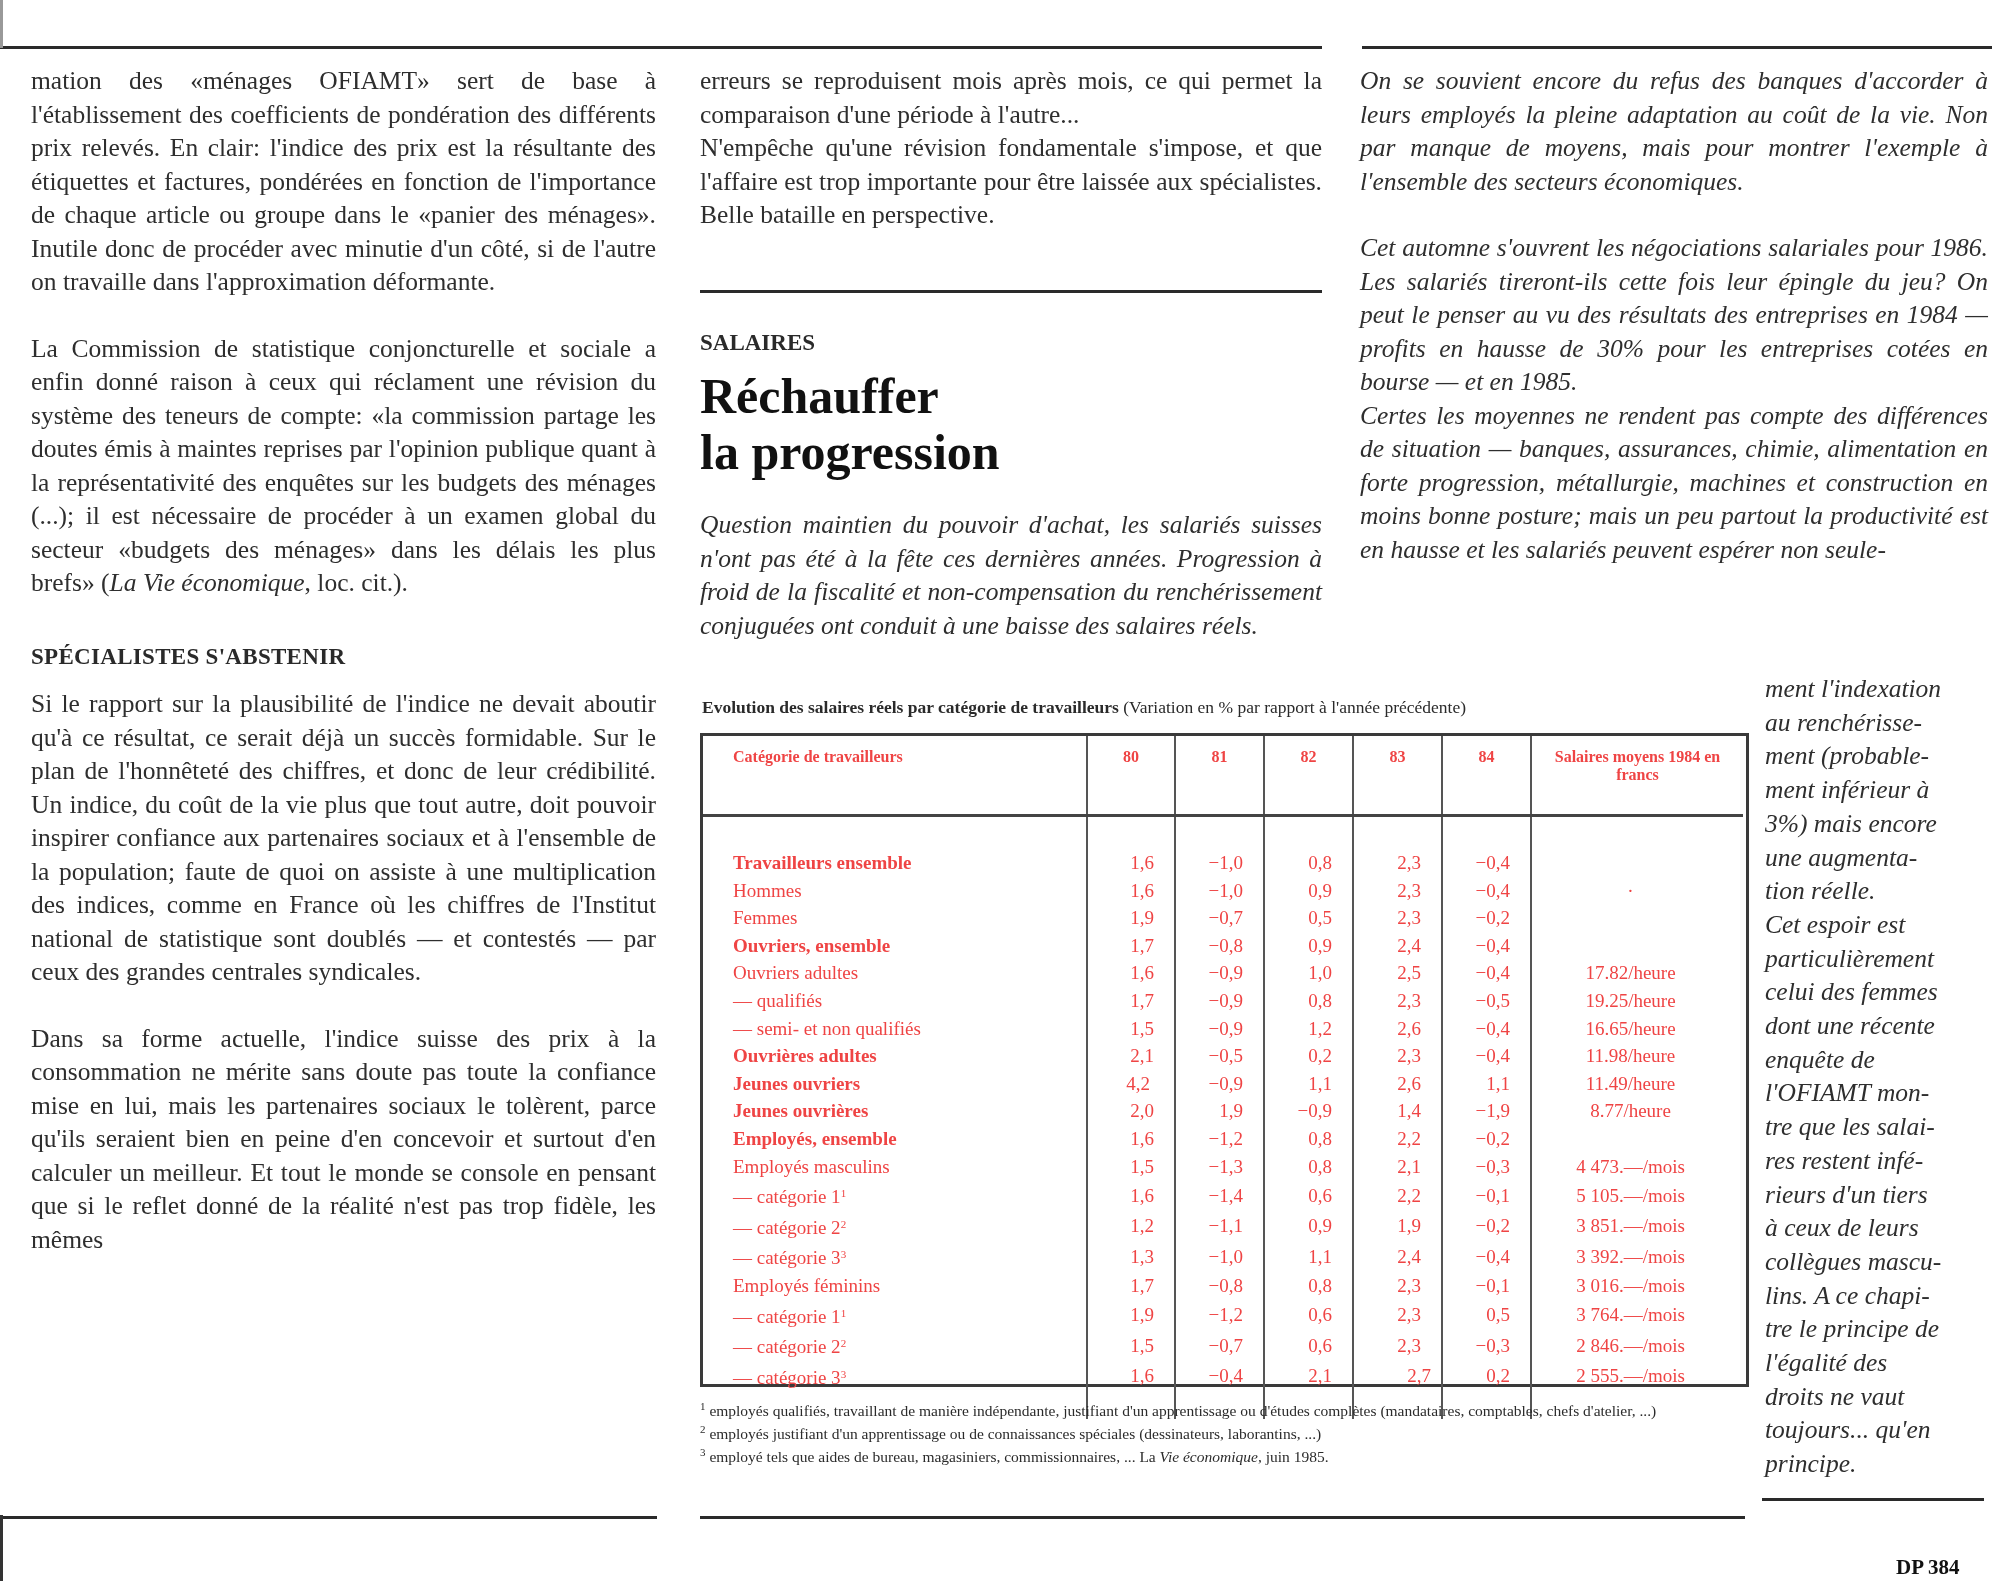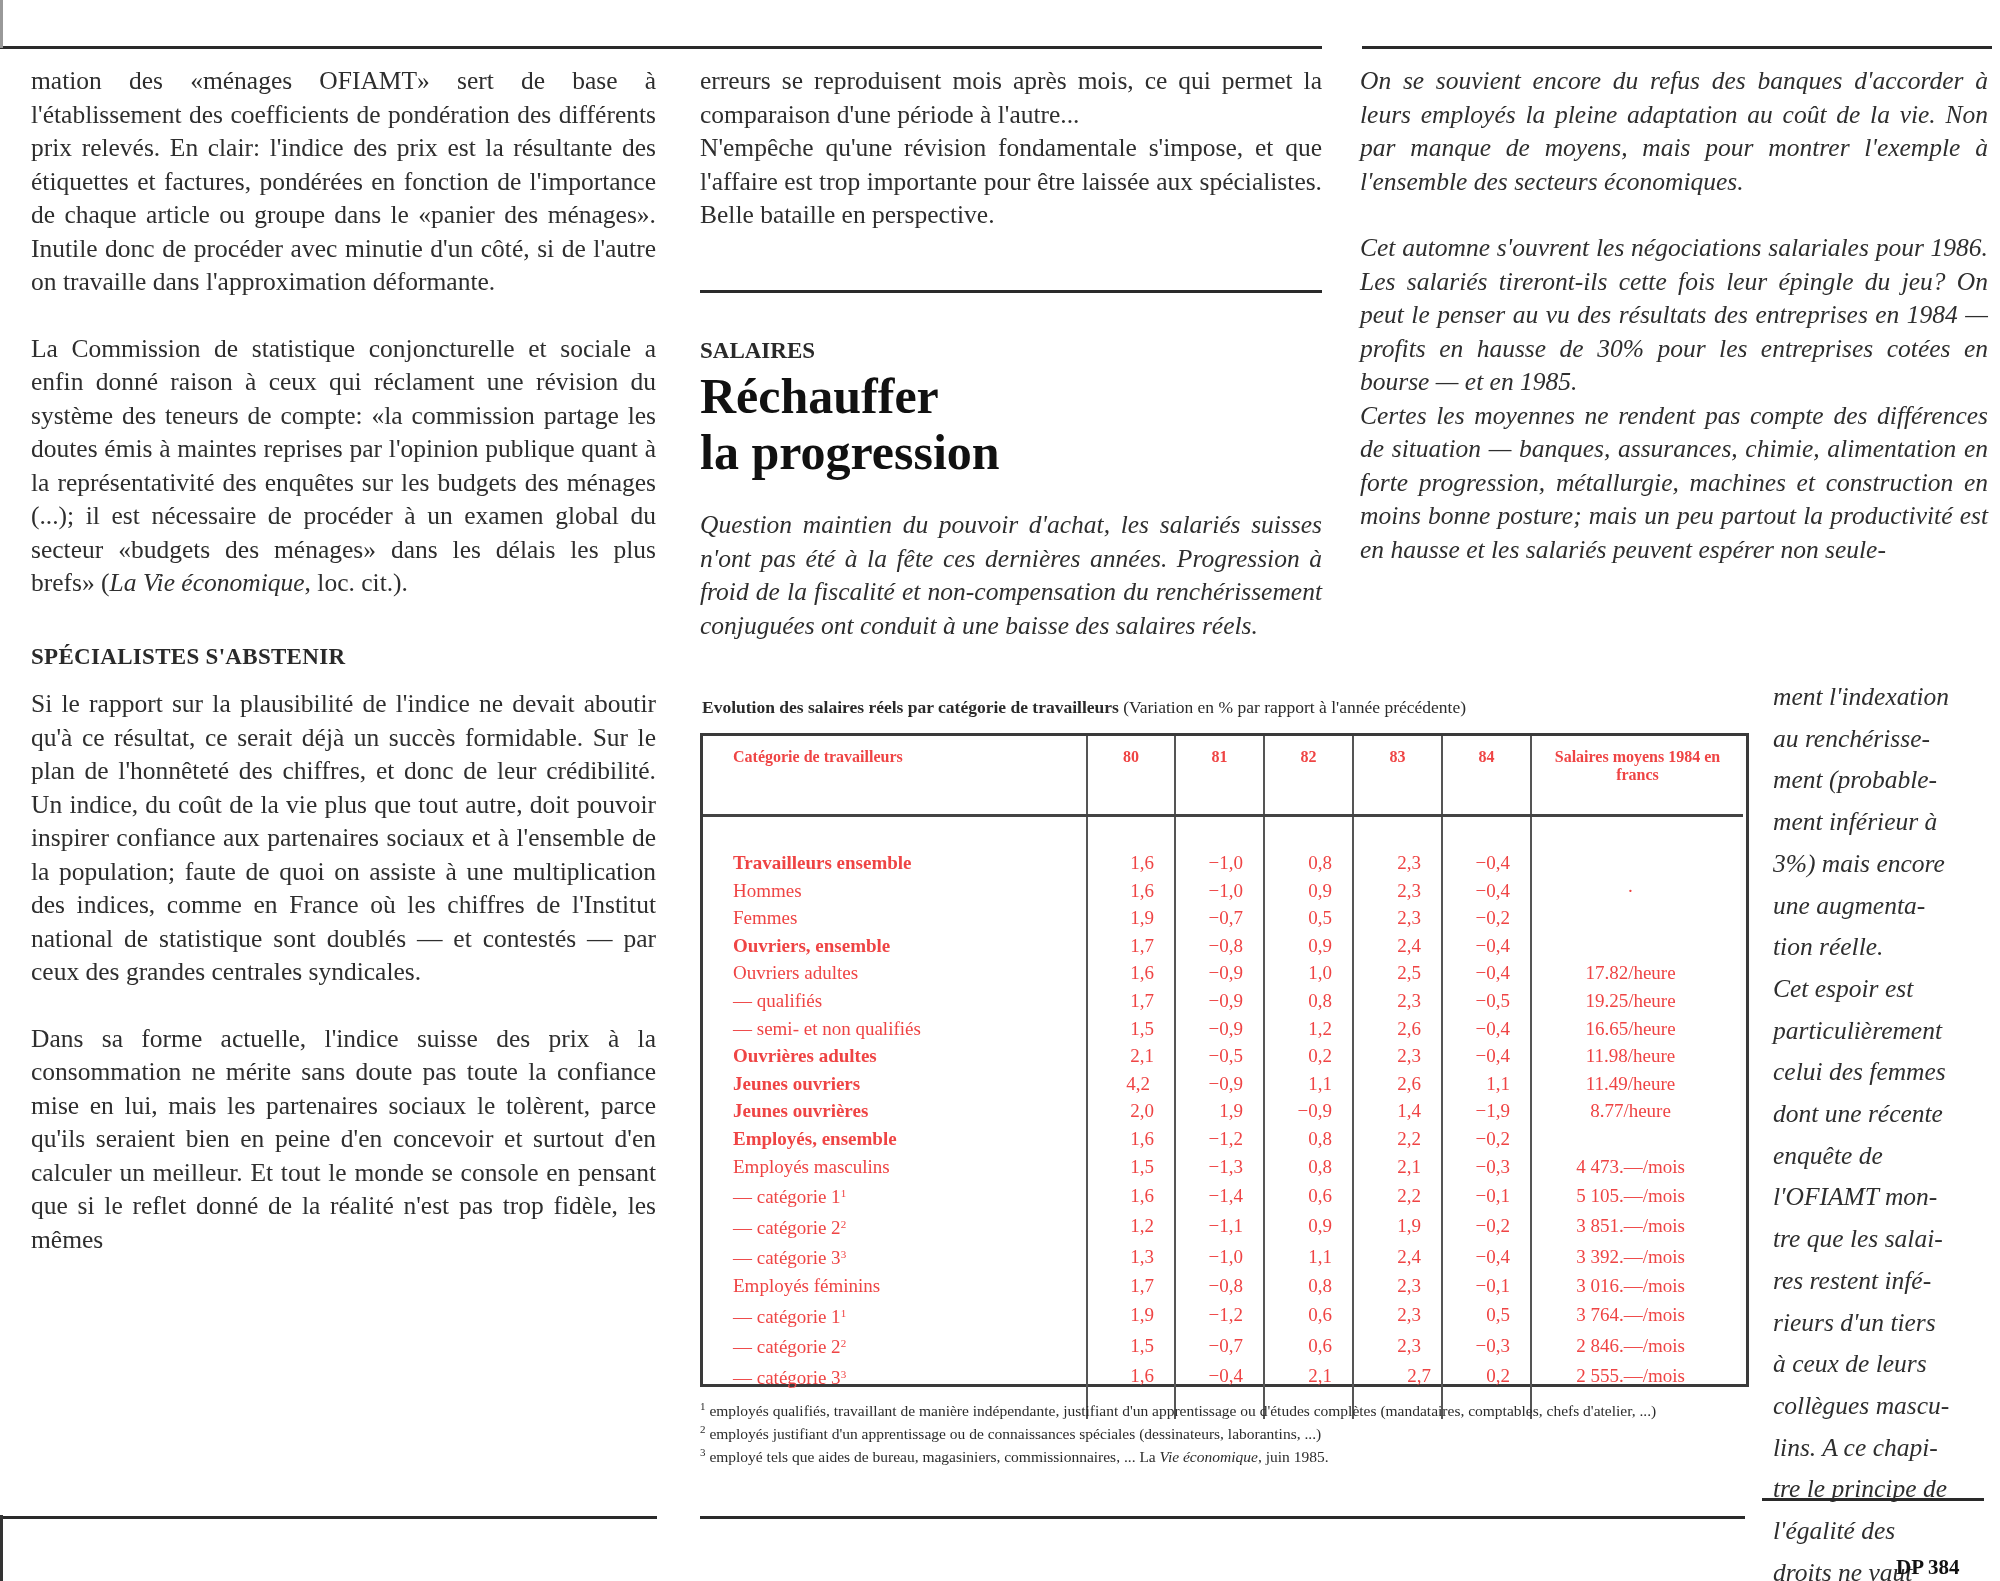--- a/index.html
+++ b/index.html
@@ -4,39 +4,39 @@
 <style>
   html,body{margin:0;padding:0;background:#ffffff;}
   body{width:2000px;height:1581px;position:relative;overflow:hidden;color:#2b2b2b;
        font-family:"Liberation Serif","DejaVu Serif",serif;}
   .abs{position:absolute;}
   .rule{position:absolute;height:3px;background:#2a2a2a;}
   .body-text{font-size:25.5px;line-height:33.5px;text-align:justify;color:#2e2e2e;}
   .body-text p{margin:0;}
   .ital{font-style:italic;}
   .sec-head{font-weight:bold;font-size:23px;letter-spacing:0.3px;color:#2a2a2a;}
-  .kicker{font-weight:bold;font-size:23px;color:#2a2a2a;margin-top:8px;}
+  .kicker{font-weight:bold;font-size:23px;color:#2a2a2a;}
   .headline{font-weight:bold;font-size:50px;line-height:56px;color:#111;}
   .caption{font-size:17.5px;color:#2a2a2a;white-space:nowrap;}
   .caption b{font-weight:bold;}
   table.data{position:absolute;border-collapse:collapse;font-size:19px;color:#ef4444;}
   table.data th{font-weight:bold;font-size:16px;vertical-align:top;padding:12px 4px 0 4px;height:66px;
                 border-left:2px solid #555;border-bottom:3px solid #444;text-align:center;}
   table.data th.cat{text-align:left;padding-left:30px;border-left:none;}
   table.data td{padding:0 4px;height:27.6px;line-height:27.6px;border-left:2px solid #555;text-align:right;white-space:nowrap;}
   table.data td.cat{text-align:left;border-left:none;padding-left:30px;}
   table.data td.sal{text-align:center;padding-right:18px;}
   table.data tr.b td.cat{font-weight:bold;}
   table.data tr.spacer td{height:32px;}
   table.data tr.endpad td{height:28px;}
   .tablewrap{position:absolute;border:3px solid #3a3a3a;}
   .notes{font-size:15.5px;line-height:19px;color:#2b2b2b;}
   .notes p{margin:0;}
   .narrow{font-size:25.5px;line-height:33.7px;color:#2e2e2e;font-style:italic;}
-  .narrow p{margin:8px;}
+  .narrow p{margin:0;}
   .pageno{font-weight:bold;font-size:21px;color:#111;}
   sup{font-size:11px;vertical-align:6px;}
   .leftbar{position:absolute;left:0;top:1515px;width:3px;height:66px;background:#333;}
 </style>
 </head>
 <body>
 
 <div class="rule" style="left:0;top:46px;width:1322px;"></div>
 <div class="rule" style="left:1362px;top:46px;width:630px;"></div>
 <div class="abs" style="left:0;top:0;width:3px;height:48px;background:#999;"></div>

